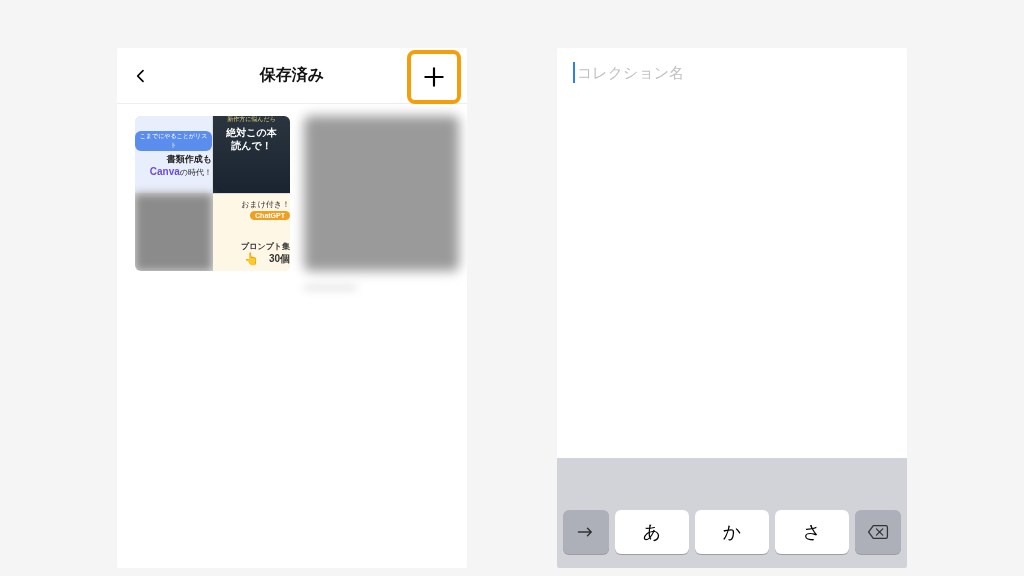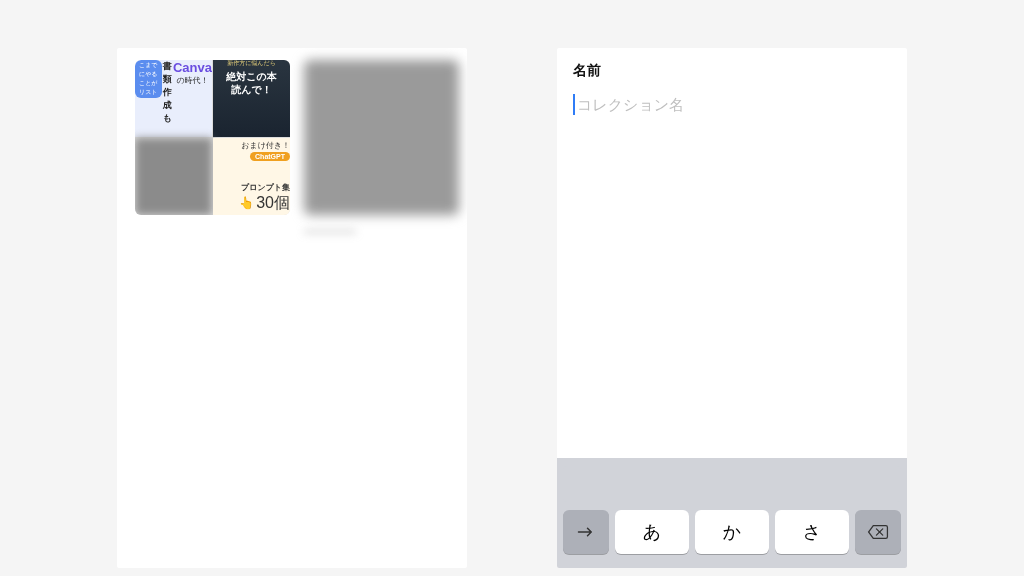--- a/index.html
+++ b/index.html
@@ -82,44 +82,44 @@
     gap: 1px;
     background: #ddd;
   }
   .thumb {
     background: #aaa;
     position: relative;
     overflow: hidden;
   }
   .thumb1 {
     background: linear-gradient(#e9eefc,#e9eefc);
-    display:flex;align-items:flex-start;justify-content:center;
+    display:flex;flex-direction:column;align-items:flex-end;justify-content:center;
     font-size:8px;text-align:center;color:#222;
   }
   .thumb1 .line1{font-size:9px;font-weight:700;}
-  .thumb1 .canva{color:#6a4de0;font-weight:700;font-size:13px;}
+  .thumb1 .canva{color:#6a4de0;font-weight:700;font-size:10px;}
   .thumb1 .pill{background:#5b8def;color:#fff;font-size:6px;border-radius:6px;padding:1px 4px;margin-bottom:2px;}
   .thumb2 {
     background: linear-gradient(180deg,#2a3540,#1a2430);
     display:flex;flex-direction:column;align-items:center;
     color:#fff;font-size:10px;font-weight:700;text-align:center;line-height:1.3;
   }
   .thumb2 .small{font-size:6px;font-weight:400;color:#e8d27a;margin-bottom:2px;}
   .thumb3 {
     background: #8b8b8b;
     filter: blur(4px);
   }
   .thumb4 {
     background:#fff7e6;
     display:flex;flex-direction:column;align-items:flex-end;justify-content:center;
     font-size:8px;text-align:center;color:#333;
   }
   .thumb4 .tag{background:#f0a020;color:#fff;border-radius:8px;padding:1px 5px;font-size:7px;font-weight:700;margin:1px 0;}
   .thumb4 .bold{font-weight:700;font-size:8px;margin-top:20px;}
-  .thumb4 .count{font-weight:400;font-size:16px;}
+  .thumb4 .count{font-weight:700;font-size:10px;margin-left:8px;}
   .thumb4 .row{display:flex;align-items:center;gap:2px;}
   .collection-single {
     width: 155px;
     height: 155px;
     border-radius: 6px;
     background: #9a9a9a;
     filter: blur(6px);
     overflow:hidden;
   }
   .collection-label {
@@ -175,20 +175,33 @@
     box-shadow:0 1px 0 rgba(0,0,0,0.25);
   }
   .key.gray{background:#adb0b8;color:#222;}
   .key.arrow{flex:0 0 46px;}
   .key.del{flex:0 0 46px;}
 </style>
 </head>
 <body>
 
 <div class="phone">
+  <div class="header">
+    <div class="back-btn">
+      <svg width="16" height="16" viewBox="0 0 24 24">
+          <path d="M15 4 L7 12 L15 20" stroke="#000" stroke-width="2.5" fill="none" stroke-linecap="round" stroke-linejoin="round"></path>
+        </svg>
+    </div>
+    <div class="header-title">保存済み</div>
+    <div class="plus-btn">
+      <svg width="26" height="26" viewBox="0 0 24 24">
+          <path d="M12 4 V20 M4 12 H20" stroke="#000" stroke-width="2" stroke-linecap="round"></path>
+        </svg>
+    </div>
+  </div>
 
   <div class="collections">
     <div class="collection">
       <div class="collection-grid">
         <div class="thumb thumb1">
           <span class="pill">こまでにやることがリスト</span>
           <span class="line1">書類作成も</span>
           <span><span class="canva">Canva</span><span>の時代！</span></span>
         </div>
         <div class="thumb thumb2">
@@ -211,21 +224,20 @@
 
     <div class="collection">
       <div class="collection-single"></div>
       <div class="collection-label blur">————</div>
     </div>
   </div>
 </div>
 
 <div class="phone">
   <div class="field-block">
-    <div class="field-label">名前</div>
     <input class="field-input" placeholder="コレクション名" style="">
   </div>
 
   <div class="keyboard">
     <div class="kb-strip"></div>
     <div class="kb-row">
       <div class="key gray arrow">
         <svg width="18" height="14" viewBox="0 0 24 16">
             <path d="M2 8 H18 M14 3 L19 8 L14 13" stroke="#333" stroke-width="2" fill="none" stroke-linecap="round" stroke-linejoin="round"></path>
           </svg>

